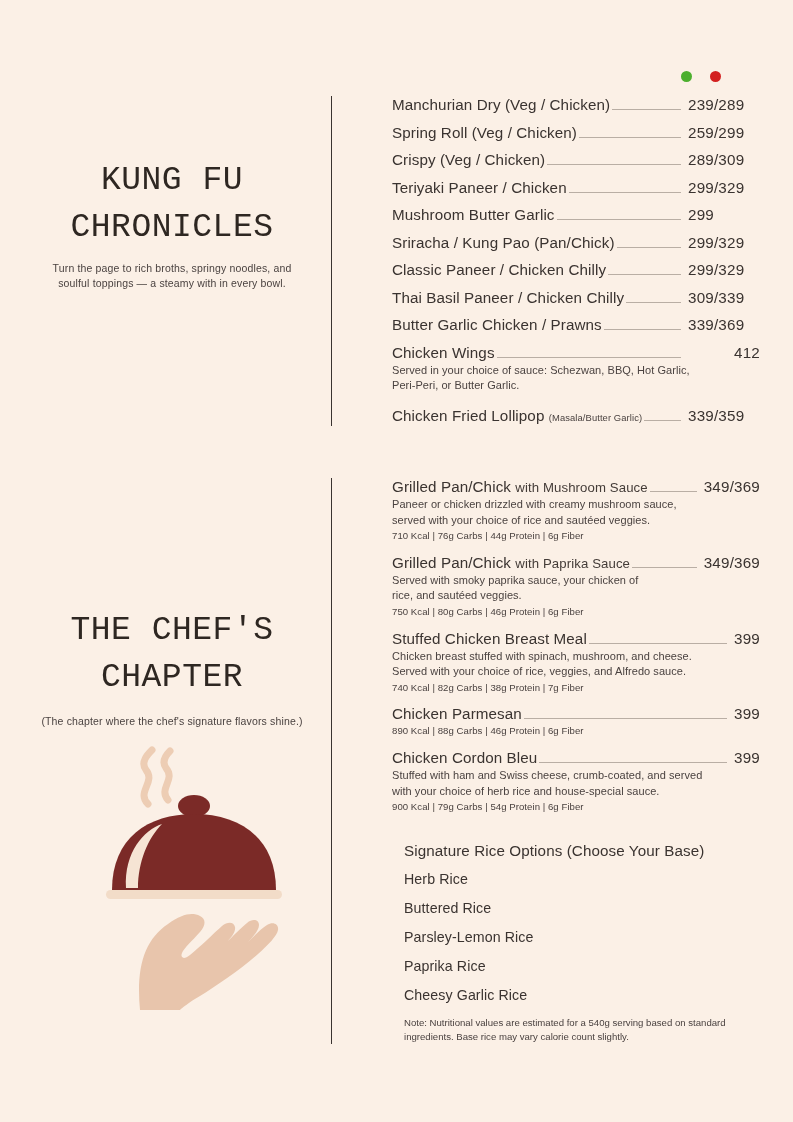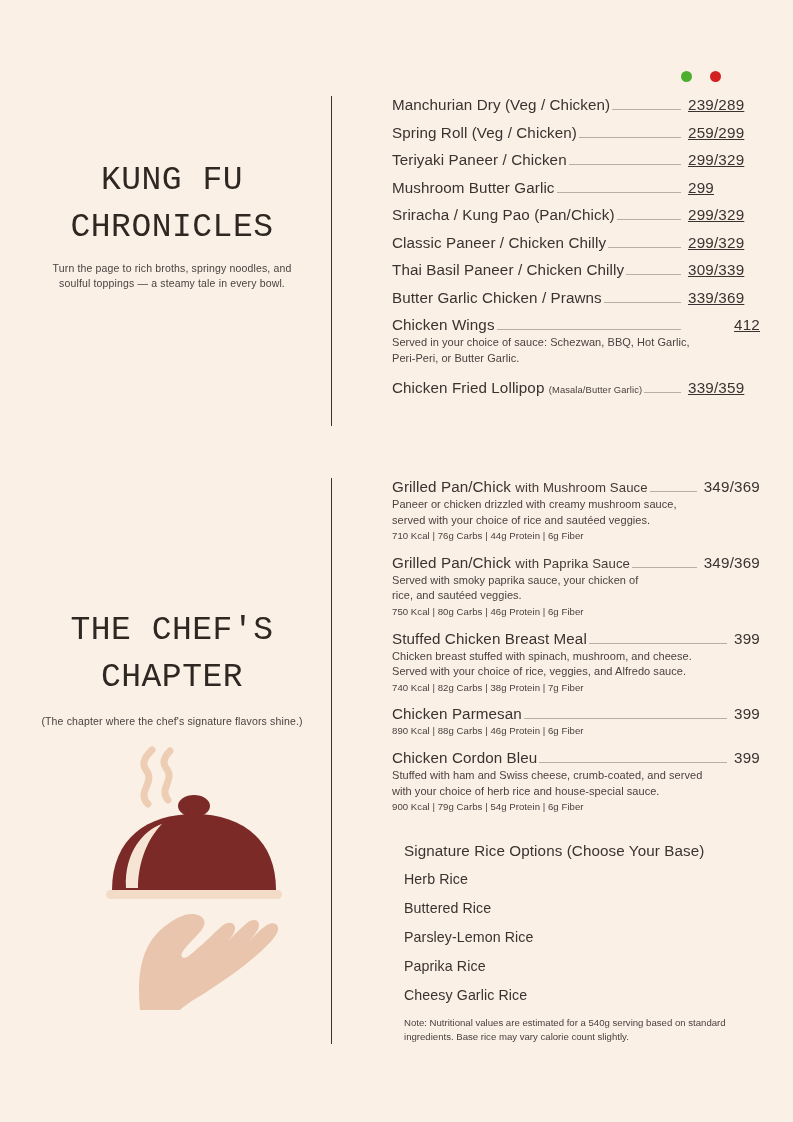--- a/index.html
+++ b/index.html
@@ -123,21 +123,21 @@
     background: #b9aea4;
     margin: 0 7px 4px 2px;
   }
   .item-price {
     font-size: 15.2px;
     color: #3a3330;
     white-space: nowrap;
     text-align: left;
     letter-spacing: 0.2px;
   }
-  .item-price.wide { width: 72px; text-decoration: underline; }
+  .item-price.wide { width: 72px; }
 
   .item-desc {
     font-size: 11px;
     line-height: 1.42;
     color: #4a4240;
     margin-top: 1px;
     letter-spacing: 0.05px;
   }
   .item-macros {
     font-size: 9.6px;
@@ -197,41 +197,48 @@
   </div>
 
   <div class="section" id="section-starters">
     <div class="divider"></div>
 
     <div class="left-col">
       <h1 class="section-title">
         <span>KUNG FU</span><br>
         <span>CHRONICLES</span>
       </h1>
-      <p class="section-sub">Turn the page to rich broths, springy noodles, and soulful toppings — a steamy tale in every bowl.</p>
+      <p class="section-sub">Turn the page to rich broths, springy noodles, and soulful toppings — a steamy with in every bowl.</p>
     </div>
 
     <div class="right-col" id="starters-list">
 
       <div class="item">
         <div class="item-line">
           <span class="item-name">Manchurian Dry (Veg / Chicken)</span>
           <span class="leader"></span>
           <span class="item-price wide">239/289</span>
         </div>
       </div>
 
       <div class="item">
         <div class="item-line">
           <span class="item-name">Spring Roll (Veg / Chicken)</span>
           <span class="leader"></span>
           <span class="item-price wide">259/299</span>
         </div>
       </div>
 
+      <div class="item">
+        <div class="item-line">
+          <span class="item-name">Crispy (Veg / Chicken)</span>
+          <span class="leader"></span>
+          <span class="item-price wide">289/309</span>
+        </div>
+      </div>
 
       <div class="item">
         <div class="item-line">
           <span class="item-name">Teriyaki Paneer / Chicken</span>
           <span class="leader"></span>
           <span class="item-price wide">299/329</span>
         </div>
       </div>
 
       <div class="item">

